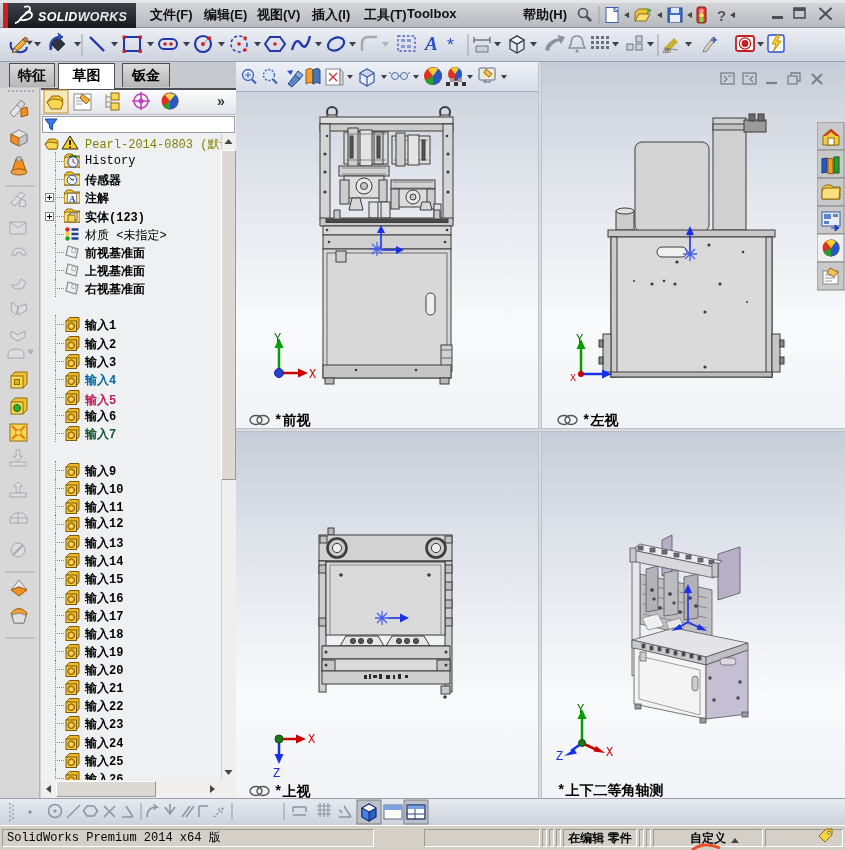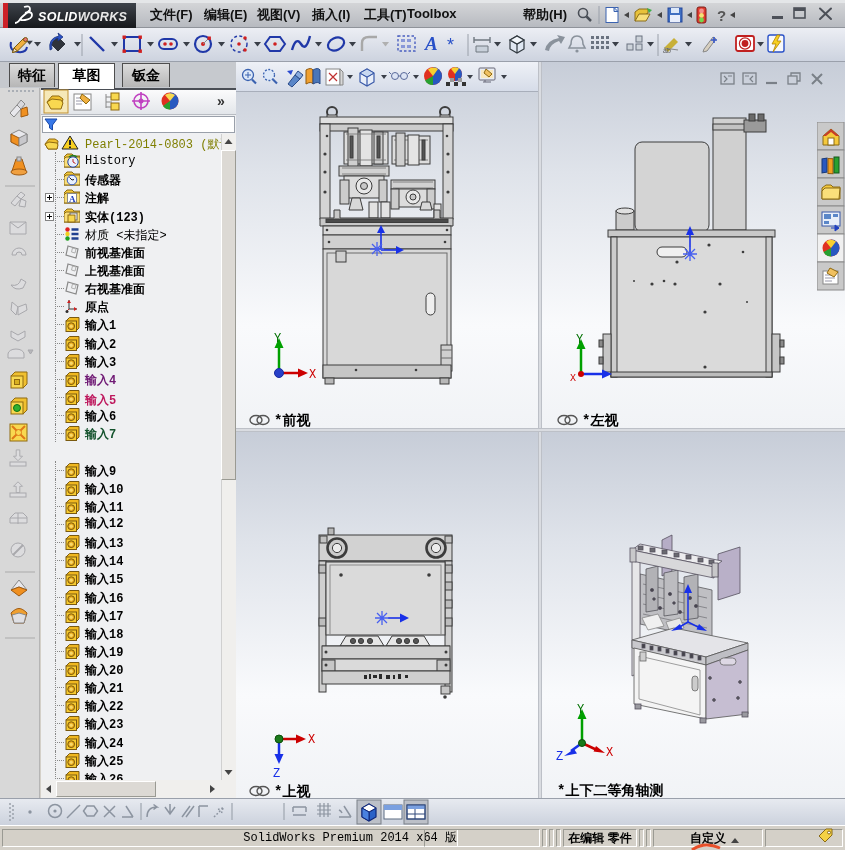--- a/index.html
+++ b/index.html
@@ -528,32 +528,20 @@
       </div>
 <div class="trow abs" style="top:145.12px;left:0;width:180px;">
         <div class="abs" style="left:14px;top:0;width:1px;height:18px;border-left:1px dotted #888;"></div>
         <div class="abs" style="left:14px;top:9px;width:9px;height:1px;border-top:1px dotted #888;"></div>
         <svg class="abs" style="left:23px;top:1px" width="16" height="16" viewBox="0 0 16 16">
           <path d="M4 2 L14 5 12 14 2 11z" fill="none" stroke="#8a8a8a" stroke-width="1.2"></path>
           <path d="M8.5 4 l3.5 1 -1 4 -3.5 -1z" fill="none" stroke="#b0b0b0"></path>
         </svg>
         <div class="abs" style="left:44px;top:2px;color:#000;font-weight:bold;">右视基准面</div>
       </div>
-<div class="trow abs" style="top:163.26px;left:0;width:180px;">
-        <div class="abs" style="left:14px;top:0;width:1px;height:18px;border-left:1px dotted #888;"></div>
-        <div class="abs" style="left:14px;top:9px;width:9px;height:1px;border-top:1px dotted #888;"></div>
-        <svg class="abs" style="left:23px;top:1px" width="16" height="16" viewBox="0 0 16 16">
-          <path d="M5 2 v9 M5 11 h8" stroke="#303030"></path>
-          <path d="M5 2 l-2 3 h4z" fill="#d02020"></path>
-          <path d="M13 11 l-3 -2 v4z" fill="#d02020"></path>
-          <path d="M2 14 l3 -3" stroke="#d02020"></path>
-          <circle cx="3" cy="13.5" r="1.5" fill="#303030"></circle>
-        </svg>
-        <div class="abs" style="left:44px;top:2px;color:#000;font-weight:bold;">原点</div>
-      </div>
 <div class="trow abs" style="top:181.40px;left:0;width:180px;">
         <div class="abs" style="left:14px;top:0;width:1px;height:18px;border-left:1px dotted #888;"></div>
         <div class="abs" style="left:14px;top:9px;width:9px;height:1px;border-top:1px dotted #888;"></div>
         <svg class="abs" style="left:23px;top:1px" width="16" height="16" viewBox="0 0 16 16">
           <path d="M2 5 l3.5 -3.5 H15 V12 l-3.5 3.5z" fill="#f0b820" stroke="#7a5a10"></path>
           <rect x="2" y="5" width="10.5" height="10.5" fill="#f8cc30" stroke="#7a5a10"></rect>
           <circle cx="7.2" cy="10.2" r="3.4" fill="#e8a818" stroke="#7a5a10"></circle>
           <circle cx="7.2" cy="10.2" r="1.7" fill="#f8d868"></circle>
         </svg>
         <div class="abs" style="left:44px;top:2px;color:#000;font-weight:bold;">输入1</div>
@@ -582,21 +570,21 @@
       </div>
 <div class="trow abs" style="top:235.82px;left:0;width:180px;">
         <div class="abs" style="left:14px;top:0;width:1px;height:18px;border-left:1px dotted #888;"></div>
         <div class="abs" style="left:14px;top:9px;width:9px;height:1px;border-top:1px dotted #888;"></div>
         <svg class="abs" style="left:23px;top:1px" width="16" height="16" viewBox="0 0 16 16">
           <path d="M2 5 l3.5 -3.5 H15 V12 l-3.5 3.5z" fill="#f0b820" stroke="#7a5a10"></path>
           <rect x="2" y="5" width="10.5" height="10.5" fill="#f8cc30" stroke="#7a5a10"></rect>
           <circle cx="7.2" cy="10.2" r="3.4" fill="#e8a818" stroke="#7a5a10"></circle>
           <circle cx="7.2" cy="10.2" r="1.7" fill="#f8d868"></circle>
         </svg>
-        <div class="abs" style="left:44px;top:2px;color:#701a75;font-weight:bold;">输入4</div>
+        <div class="abs" style="left:44px;top:2px;color:#0369a1;font-weight:bold;">输入4</div>
       </div>
 <div class="trow abs" style="top:253.96px;left:0;width:180px;">
         <div class="abs" style="left:14px;top:0;width:1px;height:18px;border-left:1px dotted #888;"></div>
         <div class="abs" style="left:14px;top:9px;width:9px;height:1px;border-top:1px dotted #888;"></div>
         <svg class="abs" style="left:23px;top:1px" width="16" height="16" viewBox="0 0 16 16">
           <path d="M2 5 l3.5 -3.5 H15 V12 l-3.5 3.5z" fill="#f0b820" stroke="#7a5a10"></path>
           <rect x="2" y="5" width="10.5" height="10.5" fill="#f8cc30" stroke="#7a5a10"></rect>
           <circle cx="7.2" cy="10.2" r="3.4" fill="#e8a818" stroke="#7a5a10"></circle>
           <circle cx="7.2" cy="10.2" r="1.7" fill="#f8d868"></circle>
         </svg>
@@ -1412,21 +1400,21 @@
   </svg>
 
   <svg class="abs" style="left:690px;top:843px;z-index:30" width="40" height="7" viewBox="0 0 40 7">
       <path d="M2 7 Q14 -2 30 5" fill="none" stroke="#e8502a" stroke-width="3"></path>
     </svg>
   <svg class="abs" style="left:817px;top:828px;z-index:30" width="18" height="16" viewBox="0 0 18 16">
       <path d="M2 8 L9 1 h6 v6 L8 14z" fill="#f5d245" stroke="#8a6a14"></path>
       <circle cx="12" cy="4.5" r="1.5" fill="#fff" stroke="#8a6a14"></circle>
     </svg>
   <div class="abs" id="sbar">
-    <div class="cell" style="left:2px;width:456px;padding-left:4px;font-family:'Liberation Mono',monospace;text-align:right;">SolidWorks Premium 2014 x64 版</div>
+    <div class="cell" style="left:2px;width:372px;padding-left:4px;font-family:'Liberation Mono',monospace;">SolidWorks Premium 2014 x64 版</div>
     <div class="cell" style="left:424px;width:116px;"></div>
     <div class="cell" style="left:542px;width:5px;"></div>
     <div class="cell" style="left:549px;width:5px;"></div>
     <div class="cell" style="left:556px;width:5px;"></div>
     <div class="cell" style="left:563px;width:74px;text-align:center;font-weight:bold;">在编辑 零件</div>
     <div class="cell" style="left:639px;width:5px;"></div>
     <div class="cell" style="left:646px;width:5px;"></div>
     <div class="cell" style="left:653px;width:110px;text-align:center;font-weight:bold;">自定义</div>
     <svg class="abs" style="left:730px;top:10px;z-index:5" width="10" height="8">
         <path d="M5 2 l4 5 h-8z" fill="#444"></path>

